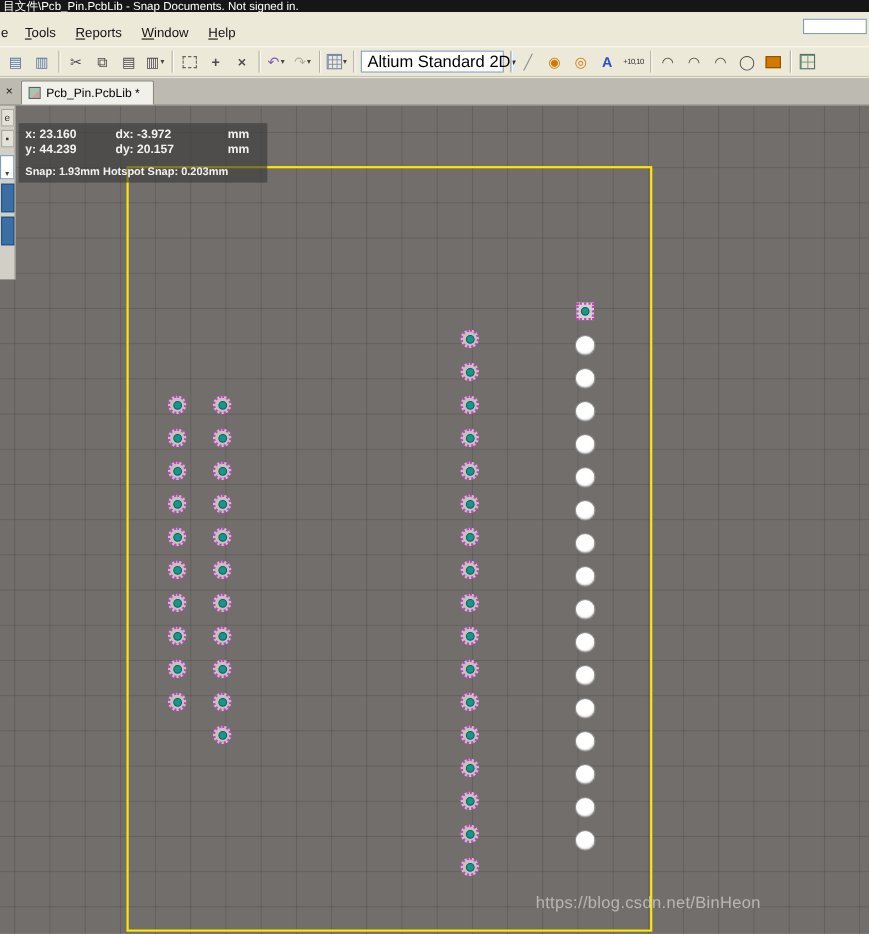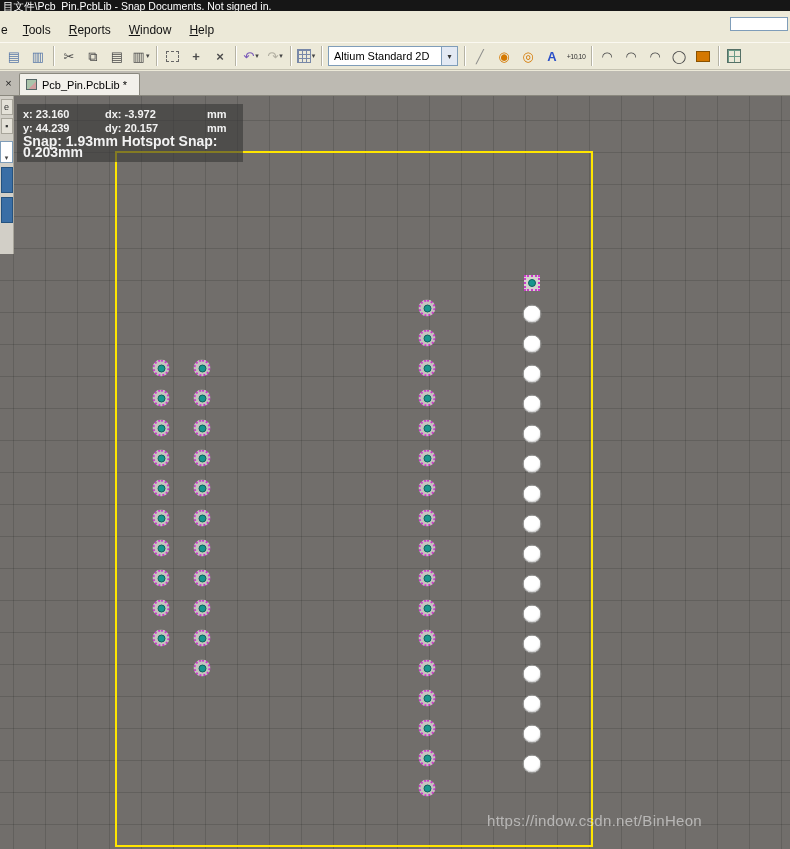--- a/index.html
+++ b/index.html
@@ -39,21 +39,21 @@
   .shape-select{width:11px;height:9px;border:1px dashed #666;}
   .shape-grid{width:12px;height:12px;border:1px solid #7888a8;
      background-image:linear-gradient(#7888a8 1px,transparent 1px),linear-gradient(90deg,#7888a8 1px,transparent 1px);
      background-size:4px 4px;}
   .shape-fill{width:12px;height:9px;background:#d47800;border:1px solid #8a5200;}
   .shape-array{width:12px;height:12px;border:1px solid #557066;
      background-image:linear-gradient(#6a9a86 1px,transparent 1px),linear-gradient(90deg,#6a9a86 1px,transparent 1px);
      background-size:6px 6px;}
   .combo{height:20px;background:#fff;border:1px solid #7f9db9;display:flex;align-items:center;
          margin:0 3px;padding-left:5px;width:130px;justify-content:space-between;box-sizing:border-box;}
-  .combo-text{font-size:11px;color:#000;white-space:nowrap;}
+  .combo-text{font-size:15px;color:#000;white-space:nowrap;}
   .combo-arrow{width:15px;height:100%;display:flex;align-items:center;justify-content:center;
                font-size:8px;color:#333;border-left:1px solid #7f9db9;background:#e3e9f3;}
 
   
   .tabbar{position:absolute;top:71px;left:0;right:0;height:25px;background:#bdbab2;
           border-bottom:1px solid #8a887e;display:flex;align-items:flex-end;box-sizing:border-box;}
   .tab-close{width:13px;height:16px;margin:0 4px 4px 2px;font-size:11px;color:#222;
              display:flex;align-items:center;justify-content:center;}
   .tab{height:22px;background:#f2f0ea;border:1px solid #8a887e;border-bottom:none;
        display:flex;align-items:center;gap:5px;padding:0 12px 0 6px;font-size:11px;color:#000;
@@ -62,24 +62,24 @@
             background:linear-gradient(135deg,#aac4aa 60%,#cf9f9f 60%);}
 
   
   .canvas{position:absolute;top:96px;left:0;width:790px;bottom:0;overflow:hidden;
           background-color:#716e6b;
           background-image:linear-gradient(rgba(0,0,0,0.13) 1px,transparent 1px),
                            linear-gradient(90deg,rgba(0,0,0,0.13) 1px,transparent 1px);
           background-size:32px 32px;background-position:13px 24px;}
   .board-outline{position:absolute;left:115px;top:55px;width:478px;height:696px;
                  border:2px solid #ffe600;box-sizing:border-box;}
-  .hud{position:absolute;left:17px;top:8px;width:226px;background:rgba(56,56,56,0.62);
+  .hud{position:absolute;left:17px;top:16px;width:226px;background:rgba(56,56,56,0.62);
        color:#f2f2f2;padding:3px 6px 4px 6px;font-weight:bold;box-sizing:border-box;}
   .hud-grid{display:grid;grid-template-columns:82px 102px auto;font-size:11px;line-height:14px;}
-  .hud-snap{font-size:14px;line-height:11px;margin-top:1px;}
+  .hud-snap{font-size:10px;line-height:11px;margin-top:8px;}
 
   .pad{position:absolute;transform:translate(-50%,-50%);box-sizing:border-box;}
   .pad.teal{width:17px;height:17px;border-radius:50%;background:#c6c3bf;border:2px dotted #cb3ccb;}
   .pad.teal::after,.pad.square::after{content:"";position:absolute;left:50%;top:50%;width:8px;height:8px;
        transform:translate(-50%,-50%);border-radius:50%;background:#18968e;border:1px solid #0c625c;box-sizing:border-box;}
   .pad.white{width:19px;height:19px;border-radius:50%;border:1px solid #90908e;
        background:radial-gradient(circle at 38% 32%,#ffffff 0 55%,#e2e2e2);
        box-shadow:inset 0 -1px 1px rgba(0,0,0,0.18);}
   .pad.square{width:16px;height:16px;background:#d6d3cf;border:2px dotted #cb3ccb;}
 
@@ -274,21 +274,21 @@
       <div class="hud-grid">
         <span>x: 23.160</span>
         <span>dx: -3.972</span>
         <span>mm</span>
         <span>y: 44.239</span>
         <span>dy: 20.157</span>
         <span>mm</span>
       </div>
       <div class="hud-snap">Snap: 1.93mm Hotspot Snap: 0.203mm</div>
     </div>
-    <div class="watermark">https://indow.csdn.net/BinHeon</div>
+    <div class="watermark">https://blog.csdn.net/BinHeon</div>
   </div>
 
   <div class="left-strip">
     <div class="ls-btn">e</div>
     <div class="ls-btn">▪</div>
     <div class="ls-select">▾</div>
     <div class="ls-blue"></div>
     <div class="ls-blue"></div>
   </div>
 

